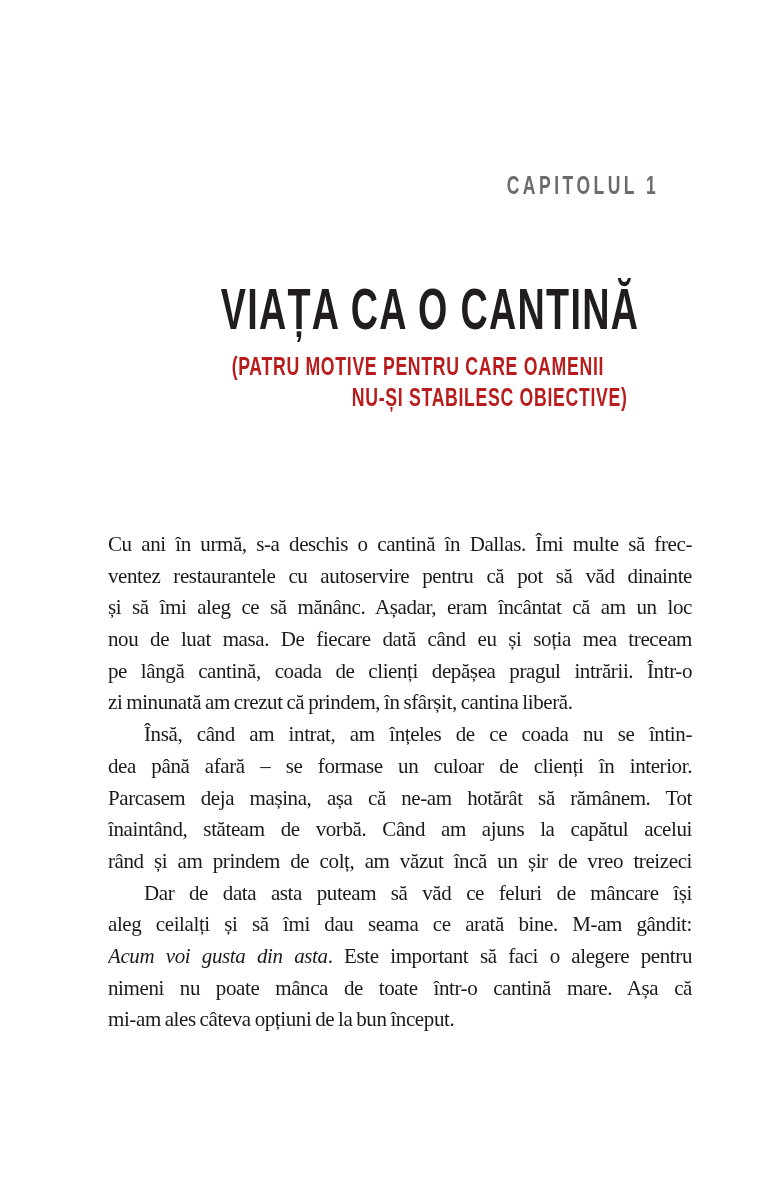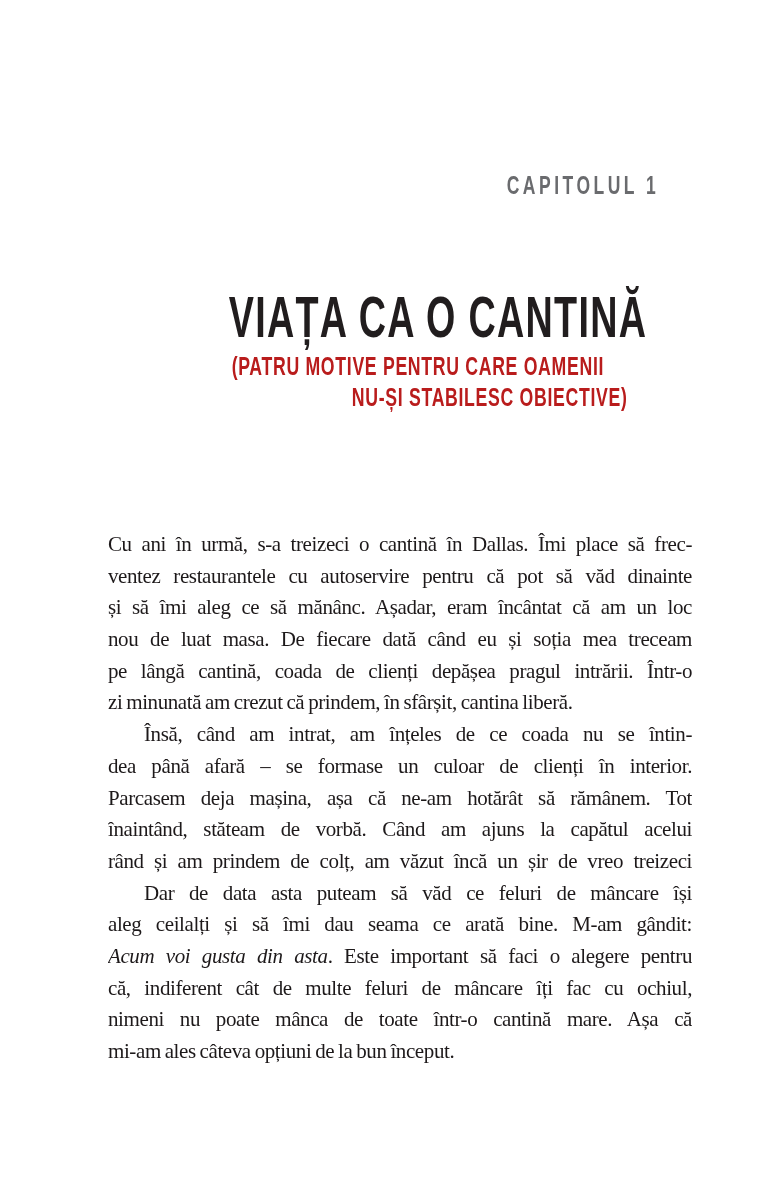--- a/index.html
+++ b/index.html
@@ -25,21 +25,21 @@
     font-family: "Liberation Sans", "DejaVu Sans", sans-serif;
     font-weight: bold;
     font-size: 25px;
     line-height: 30px;
     color: #6a6b6e;
     letter-spacing: 5px;
   }
   #kicker .squeeze { display: inline-block; transform: scaleX(0.70); transform-origin: center; white-space: nowrap; }
   #title {
     top: 280px;
-    margin: 8px;
+    margin: 0;
     font-family: "Liberation Sans", "DejaVu Sans", sans-serif;
     font-weight: bold;
     font-size: 58px;
     line-height: 58px;
     color: #211d1e;
     letter-spacing: 2px;
   }
   #title .squeeze { display: inline-block; transform: scaleX(0.65); transform-origin: center; white-space: nowrap; }
   #subtitle {
     top: 351px;
@@ -90,32 +90,31 @@
   <div id="subtitle" class="col">
     <div>
       <span class="squeeze">(PATRU MOTIVE PENTRU CARE OAMENII</span>
     </div>
     <div>
       <span class="squeeze">NU-ȘI STABILESC OBIECTIVE)</span>
     </div>
   </div>
 
   <div id="bodytext">
-      <div class="line"><span>Cu ani în urmă, s-a treizeci o cantină în Dallas. Îmi place să frec-</span></div>
+      <div class="line"><span>Cu ani în urmă, s-a deschis o cantină în Dallas. Îmi multe să frec-</span></div>
       <div class="line"><span>ventez restaurantele cu autoservire pentru că pot să văd dinainte</span></div>
       <div class="line"><span>și să îmi aleg ce să mănânc. Așadar, eram încântat că am un loc</span></div>
       <div class="line"><span>nou de luat masa. De fiecare dată când eu și soția mea treceam</span></div>
       <div class="line"><span>pe lângă cantină, coada de clienți depășea pragul intrării. Într-o</span></div>
       <div class="line lastline"><span>zi minunată am crezut că prindem, în sfârșit, cantina liberă.</span></div>
       <div class="line indent"><span>Însă, când am intrat, am înțeles de ce coada nu se întin-</span></div>
       <div class="line"><span>dea până afară – se formase un culoar de clienți în interior.</span></div>
       <div class="line"><span>Parcasem deja mașina, așa că ne-am hotărât să rămânem. Tot</span></div>
       <div class="line"><span>înaintând, stăteam de vorbă. Când am ajuns la capătul acelui</span></div>
       <div class="line"><span>rând și am prindem de colț, am văzut încă un șir de vreo treizeci</span></div>
       <div class="line indent"><span>Dar de data asta puteam să văd ce feluri de mâncare își</span></div>
       <div class="line"><span>aleg ceilalți și să îmi dau seama ce arată bine. M-am gândit:</span></div>
       <div class="line"><span class="ital">Acum voi gusta din asta</span><span>. Este important să faci o alegere pentru</span></div>
-      <div class="line"><span>că, indiferent cât de multe feluri de mâncare îți fac cu ochiul,</span></div>
       <div class="line"><span>nimeni nu poate mânca de toate într-o cantină mare. Așa că</span></div>
       <div class="line lastline"><span>mi-am ales câteva opțiuni de la bun început.</span></div>
     </div>
 
 </div>
 
 </body></html>

